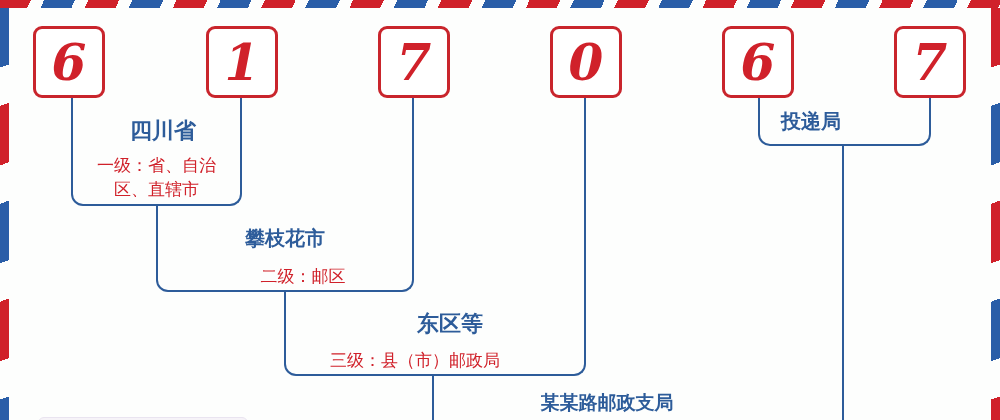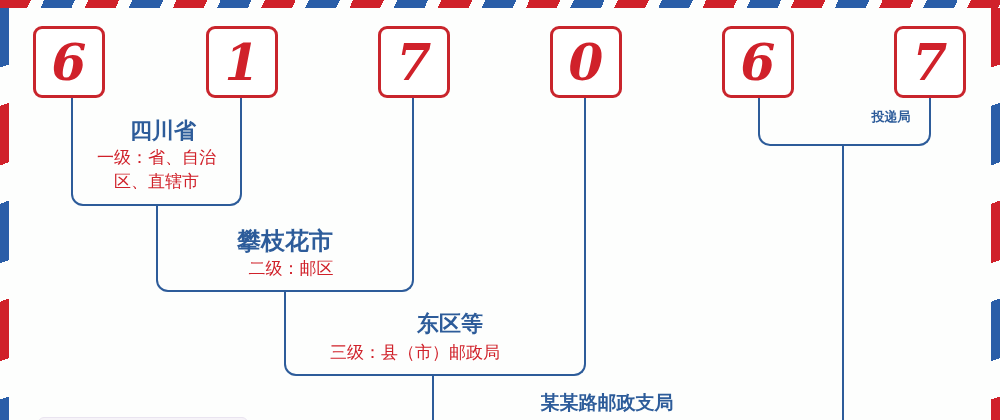--- a/index.html
+++ b/index.html
@@ -38,21 +38,21 @@
     .bracket {
       position: absolute; border: 2px solid #2d5c9a; border-top: none;
       border-radius: 0 0 12px 12px; box-sizing: border-box;
     }
     .title {
       position: absolute; color: #2d5c9a; font-weight: bold;
       font-family: "DejaVu Serif", serif; text-align: center; white-space: nowrap;
     }
     .sub {
       position: absolute; color: #d0212a; text-align: center;
-      font-family: "DejaVu Sans", sans-serif; font-size: 17px; line-height: 24px;
+      font-family: "DejaVu Sans", sans-serif; font-size: 17px; line-height: 24px; margin-top: 8px;
     }
     .faint-box {
       position: absolute; left: 38px; top: 417px; width: 208px; height: 20px;
       border: 1px solid #e9e4f0; border-radius: 6px; background: #f6f3f8;
     }
   </style>
 </head>
 <body>
 
 <div class="stripes-top"></div>
@@ -66,28 +66,28 @@
 <div class="digit-box" style="left:722px">6</div>
 <div class="digit-box" style="left:894px">7</div>
 
 <div class="bracket" style="left:71px; top:98px; width:171px; height:108px"></div>
 <div class="title" style="left:71px; width:184px; top:116px; font-size:22px">四川省</div>
 <div class="sub" style="left:84px; width:145px; top:145px">一级：省、自治区、直辖市</div>
 
 <div class="line" style="left:156px; top:206px; width:2px; height:10px"></div>
 <div class="bracket" style="left:156px; top:206px; width:258px; height:86px"></div>
 <div class="line" style="left:412px; top:98px; width:2px; height:110px"></div>
-<div class="title" style="left:156px; width:258px; top:225px; font-size:24px">攀枝花市</div>
-<div class="sub" style="left:144px; width:294px; top:256px">二级：邮区</div>
+<div class="title" style="left:156px; width:258px; top:225px; font-size:20px">攀枝花市</div>
+<div class="sub" style="left:156px; width:294px; top:256px">二级：邮区</div>
 
 <div class="bracket" style="left:284px; top:290px; width:302px; height:86px"></div>
 <div class="line" style="left:584px; top:98px; width:2px; height:194px"></div>
 <div class="title" style="left:284px; width:332px; top:309px; font-size:22px">东区等</div>
 <div class="sub" style="left:284px; width:262px; top:340px">三级：县（市）邮政局</div>
 
 <div class="line" style="left:432px; top:376px; width:2px; height:44px"></div>
 <div class="title" style="left:512px; width:190px; top:390px; font-size:19px">某某路邮政支局</div>
 
 <div class="bracket" style="left:758px; top:98px; width:173px; height:48px"></div>
-<div class="title" style="left:797px; width:188px; top:108px; font-size:13px">投递局</div>
+<div class="title" style="left:717px; width:188px; top:108px; font-size:20px">投递局</div>
 <div class="line" style="left:842px; top:146px; width:2px; height:274px"></div>
 
 <div class="faint-box"></div>
 
 </body></html>

